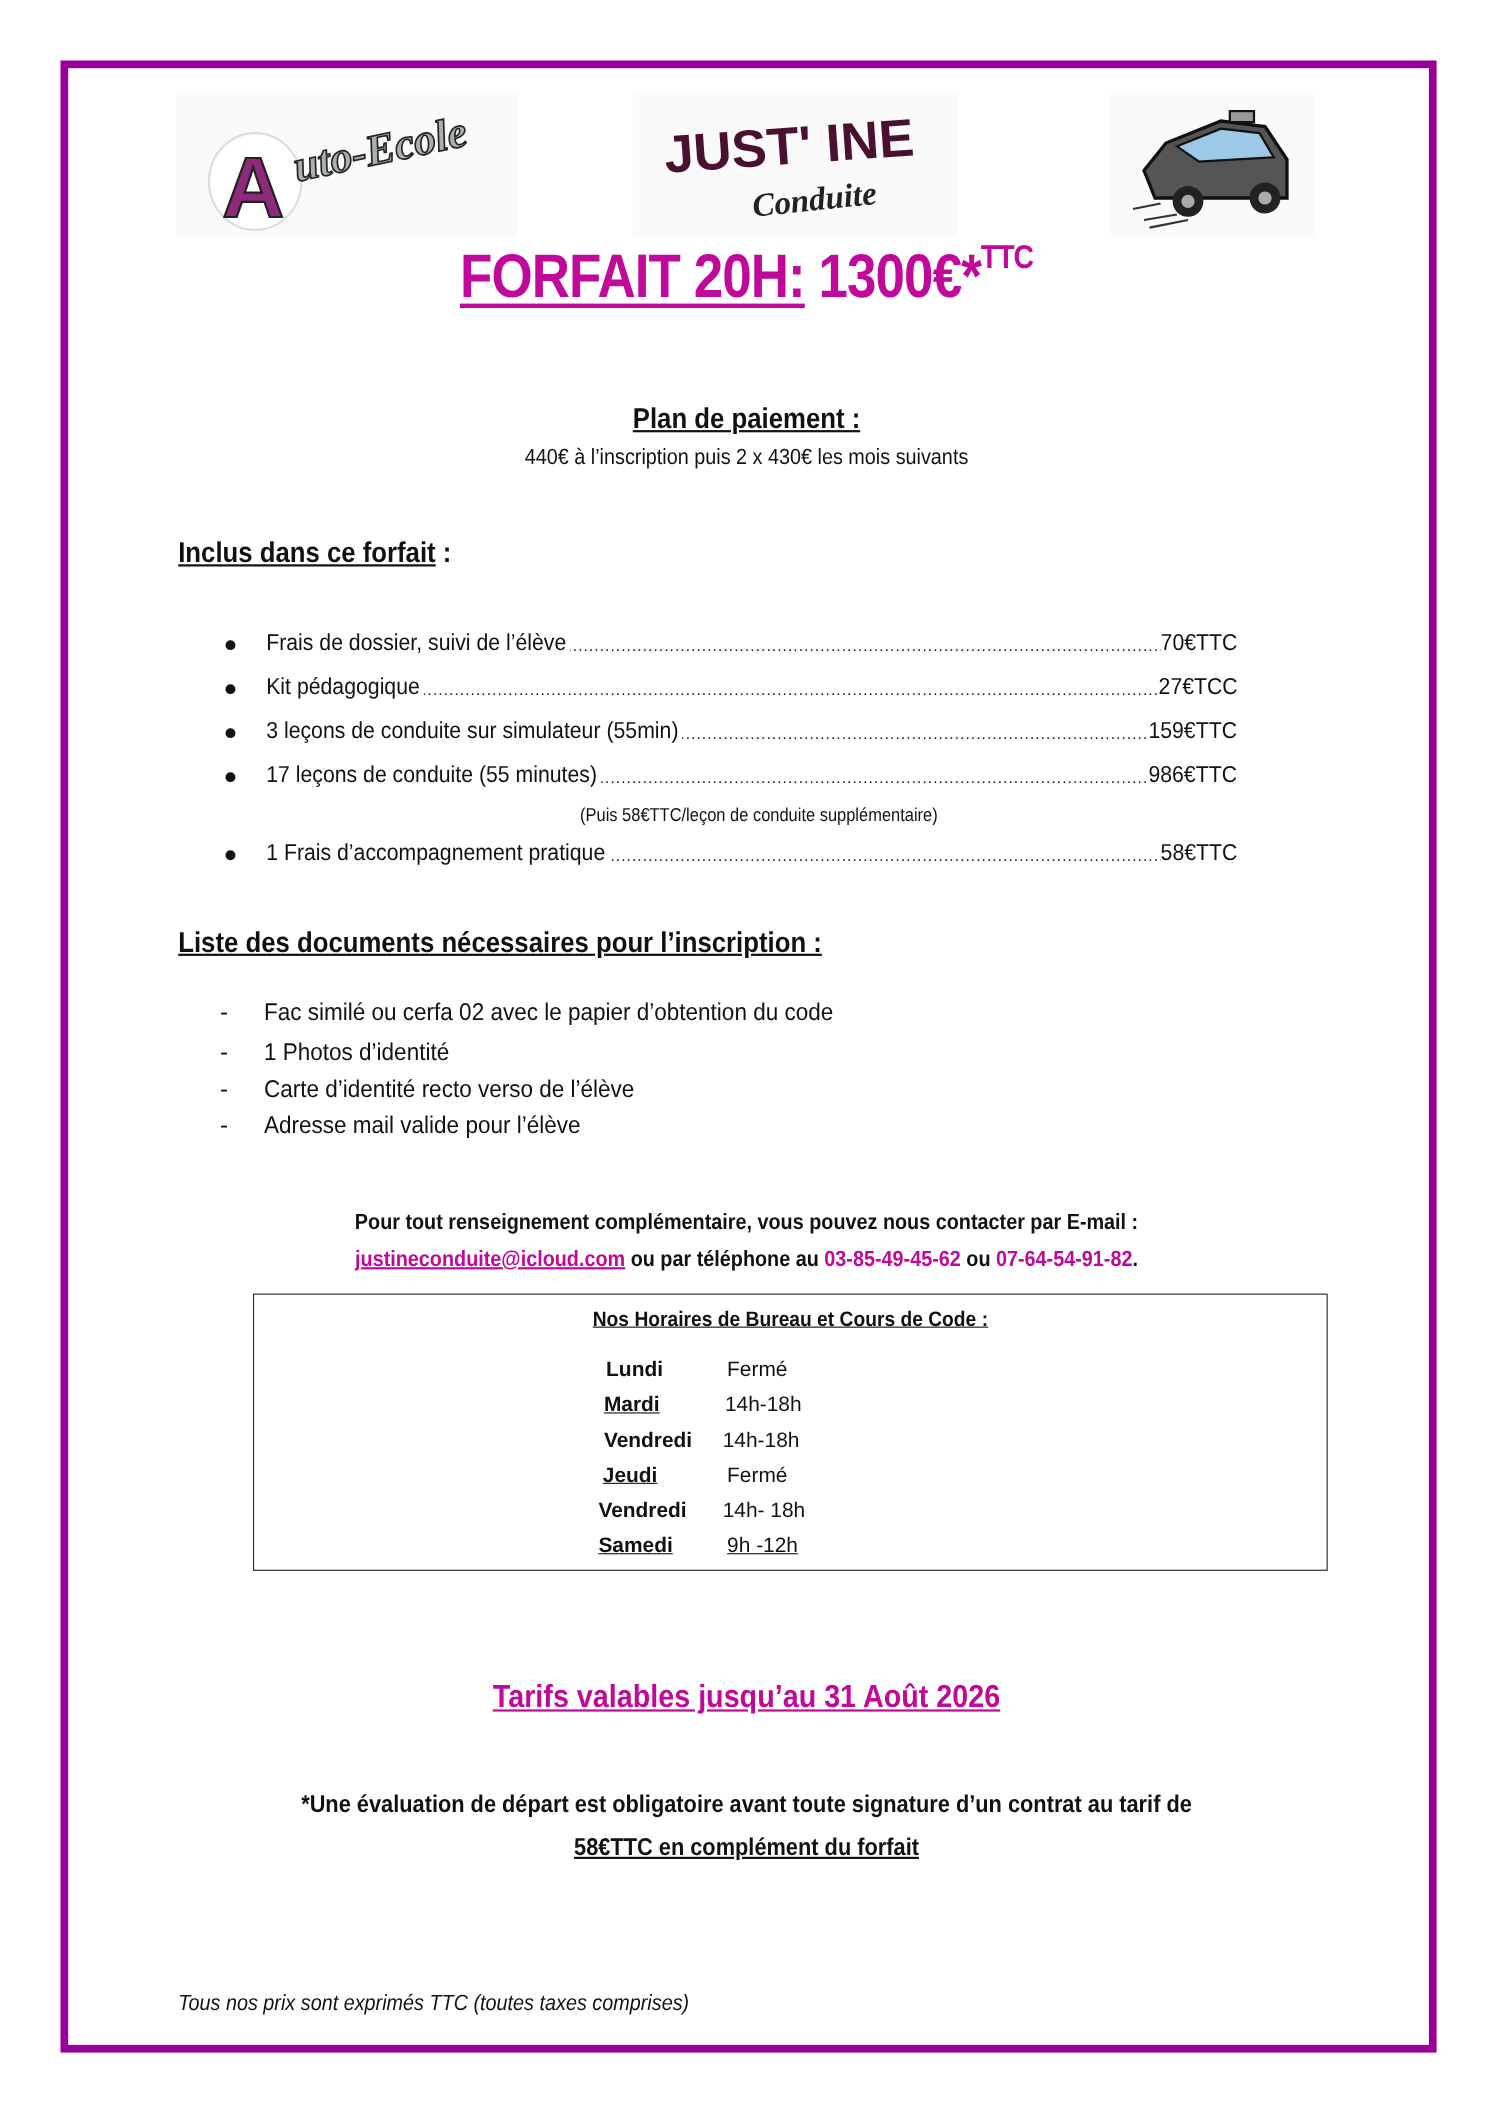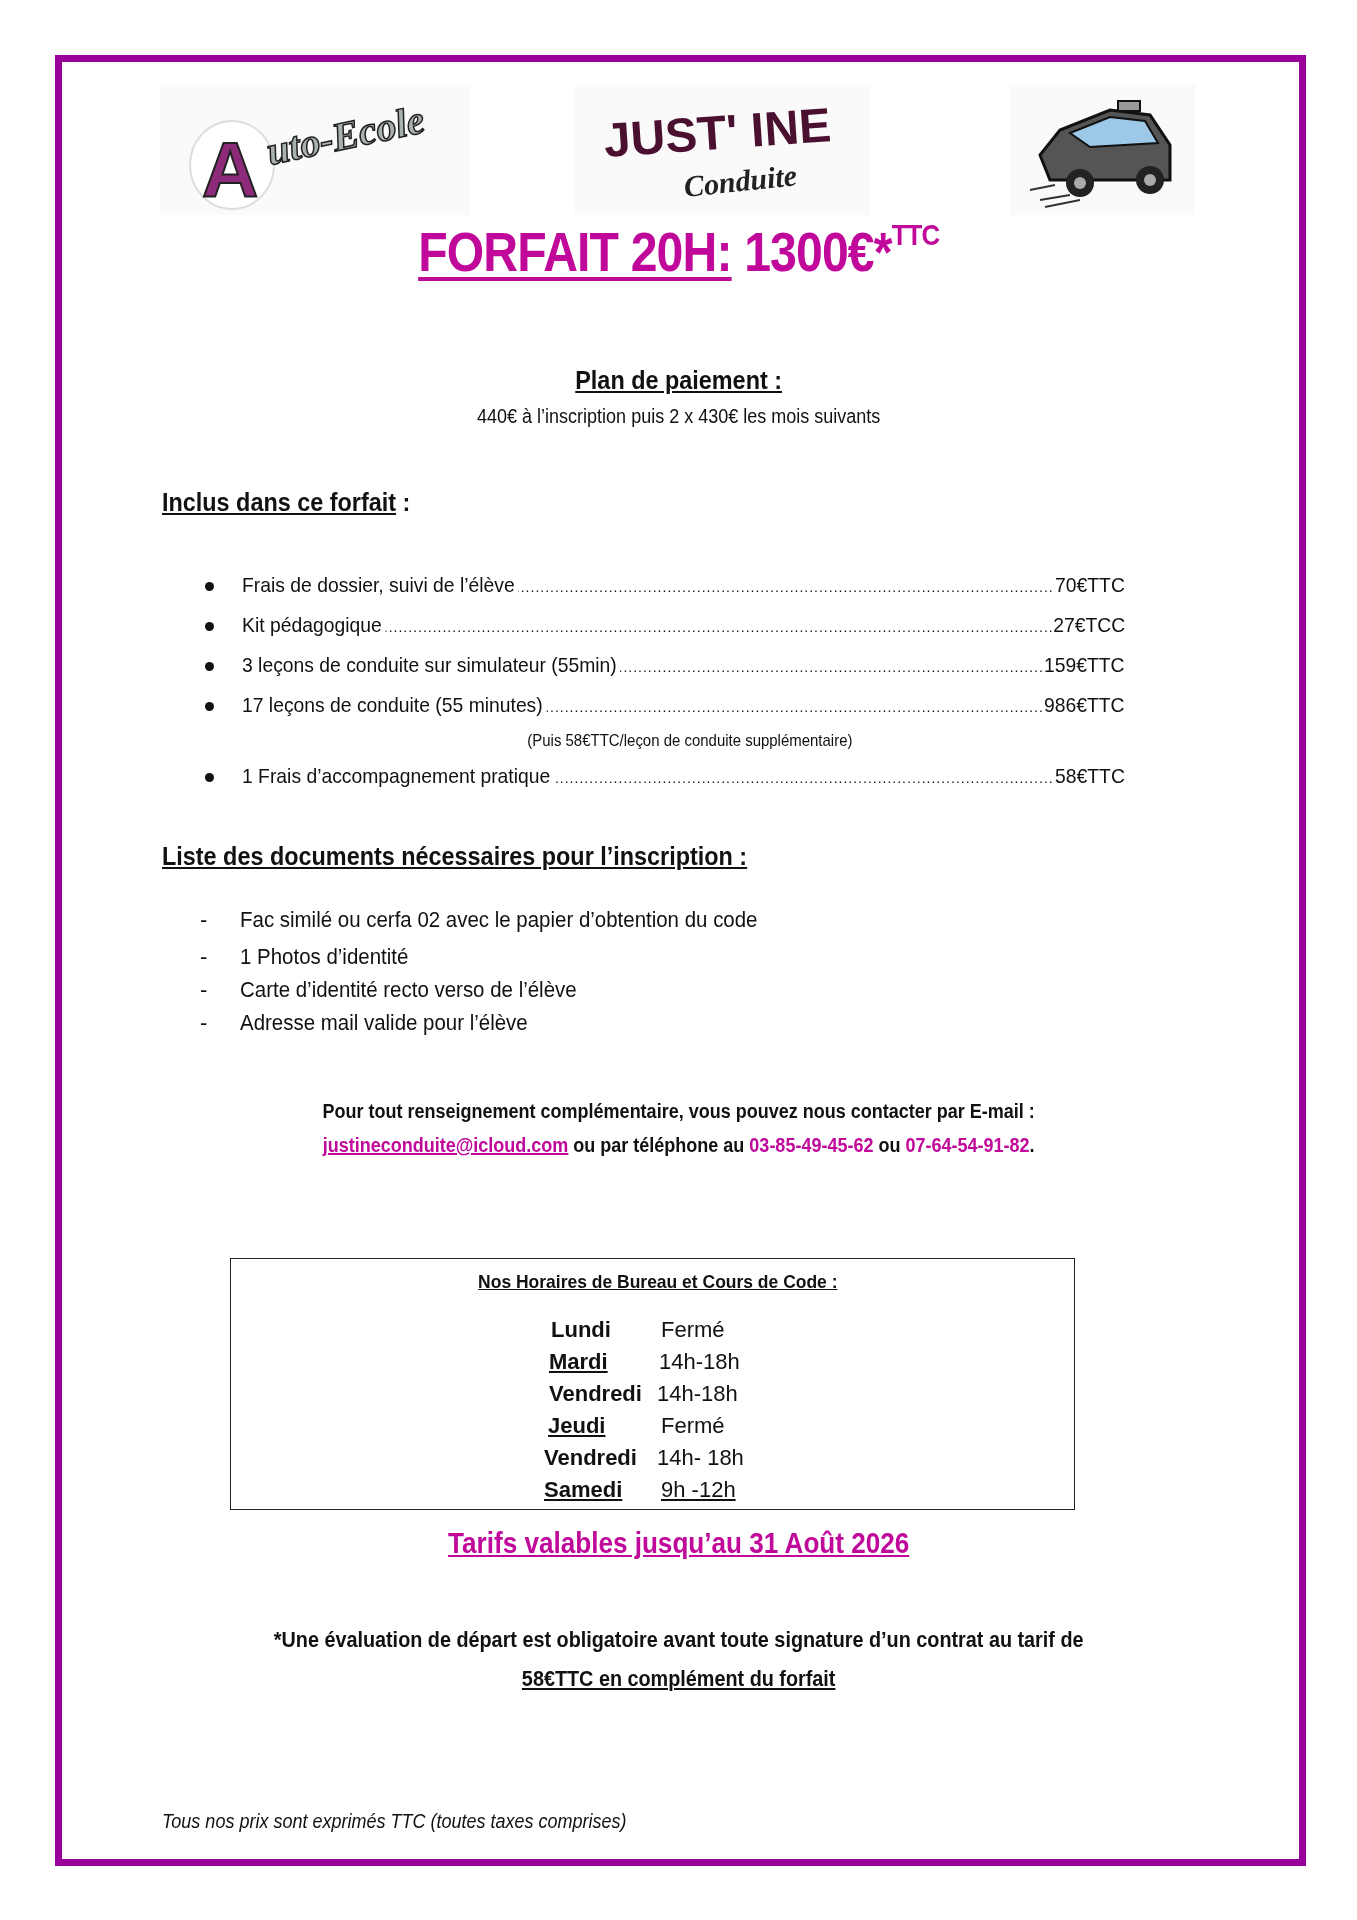--- a/index.html
+++ b/index.html
@@ -43,26 +43,26 @@
     .note { top: 731px; font-size: 17px; transform: scaleX(0.88); transform-origin: 690px 0; left: 10px; }
 
     .dash-row { position: absolute; left: 200px; font-size: 22px; white-space: nowrap; }
     .dash-row .d { position: absolute; left: 0; }
     .dash-row .t { position: absolute; left: 40px; transform: scaleX(0.93); transform-origin: left top; }
 
     .contact { font-size: 20px; font-weight: bold; transform: scaleX(0.9); transform-origin: 680px 0; }
     .pink { color: #c0089a; }
     .link { color: #c0089a; text-decoration: underline; }
 
-    .hours-box { position: absolute; left: 230px; top: 1258px; width: 845px; height: 252px;
+    .hours-box { position: absolute; left: 230px; top: 1176px; width: 977px; height: 252px;
                  border: 1.5px solid #222; box-sizing: border-box; }
     .hours-title { position: absolute; top: 12px; left: 0; width: 100%; text-align: center;
                    font-size: 19px; font-weight: bold; text-decoration: underline;
                    transform: scaleX(0.92); transform-origin: 488px 0; }
-    .hrow { position: absolute; font-size: 22px; white-space: nowrap; }
+    .hrow { position: absolute; font-size: 19px; white-space: nowrap; }
     .hrow .day { font-weight: bold; }
 
     .validity { top: 1527px; font-size: 29px; font-weight: bold; color: #c0089a; text-decoration: underline;
                 transform: scaleX(0.9); transform-origin: 680px 0; }
     .footnote1 { top: 1627px; font-size: 22px; font-weight: bold; transform: scaleX(0.9); transform-origin: 680px 0; }
     .footnote2 { top: 1666px; font-size: 22px; font-weight: bold; text-decoration: underline;
                  transform: scaleX(0.9); transform-origin: 680px 0; }
     .footer-note { position: absolute; left: 162px; top: 1810px; font-size: 20px; font-style: italic;
                    transform: scaleX(0.9); transform-origin: left top; }
   </style>

